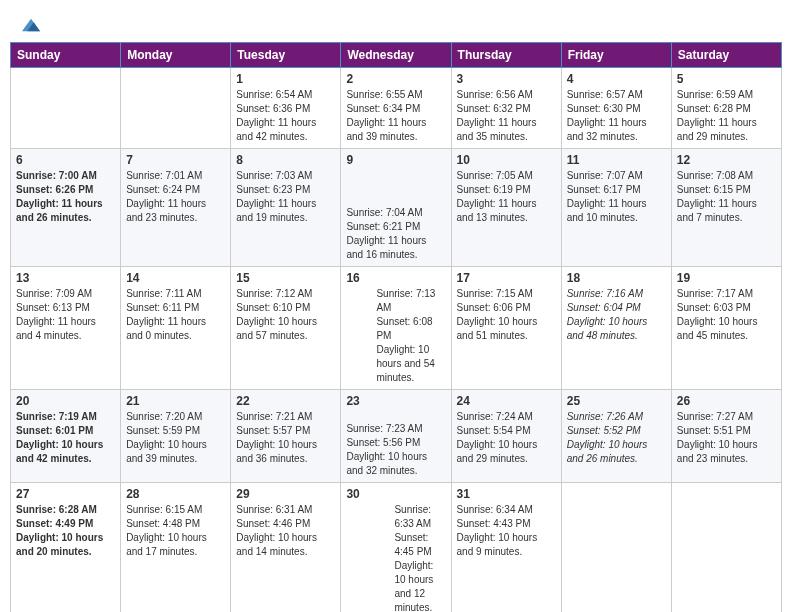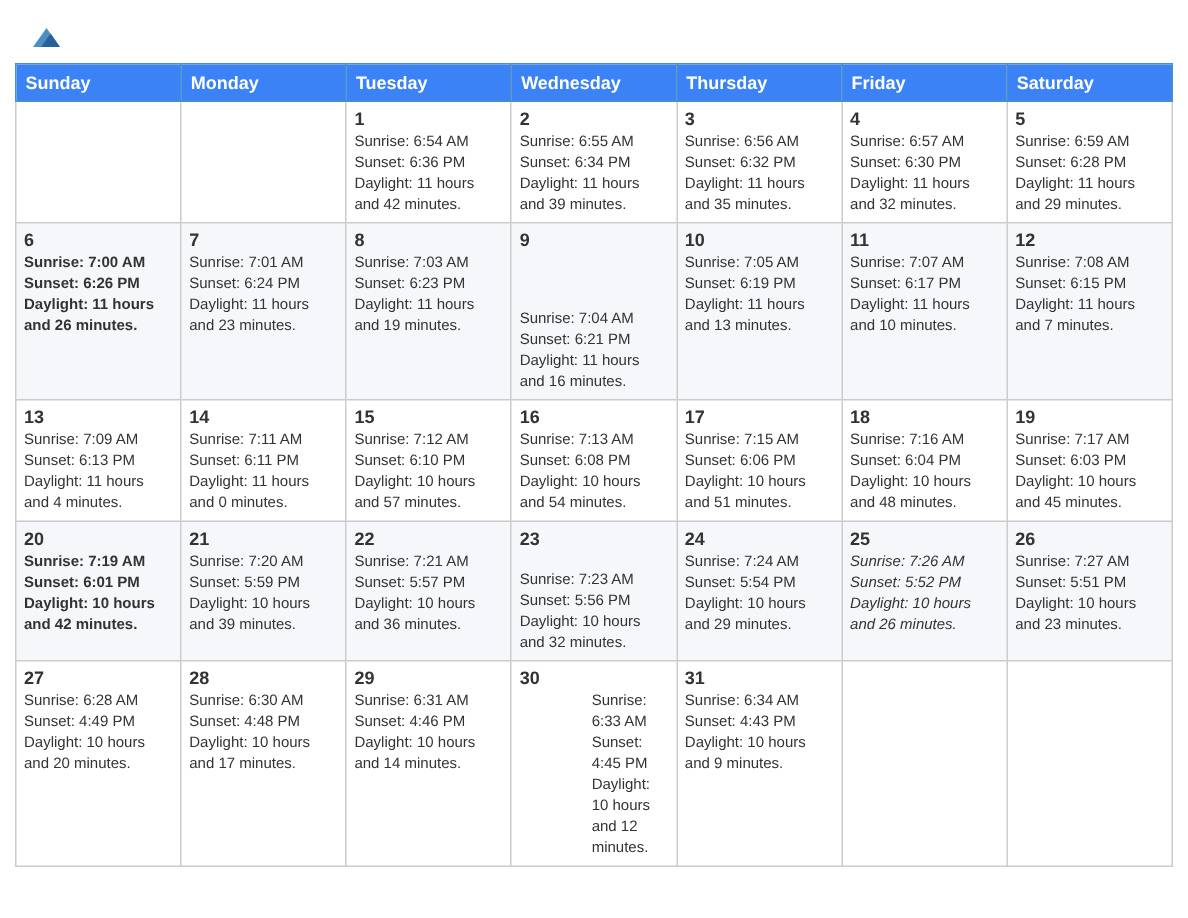--- a/index.html
+++ b/index.html
@@ -47,21 +47,21 @@
     .location {
       font-size: 14px;
       color: #555;
     }
     .calendar {
       width: 100%;
       border-collapse: collapse;
       margin-top: 6px;
     }
     .calendar th {
-      background-color: #3b82f6;
+      background-color: #701a75;
       color: #fff;
       font-size: 12px;
       font-weight: bold;
       padding: 5px 6px;
       text-align: left;
       border: 1px solid #4a90c4;
     }
     .calendar td {
       border: 1px solid #ccc;
       vertical-align: top;
@@ -229,33 +229,33 @@
 Daylight: 11 hours and 0 minutes.</div>
         </td>
         <td>
           <span class="day-number">15</span>
           <div class="day-info" style="white-space: pre-line;">Sunrise: 7:12 AM
 Sunset: 6:10 PM
 Daylight: 10 hours and 57 minutes.</div>
         </td>
         <td>
           <span class="day-number">16</span>
-          <div class="day-info" style="white-space: pre-line;">Sunrise: 7:13 AM
+          <div class="day-info" style="white-space: pre-line; margin-left: 30px;">Sunrise: 7:13 AM
 Sunset: 6:08 PM
 Daylight: 10 hours and 54 minutes.</div>
         </td>
         <td>
           <span class="day-number">17</span>
           <div class="day-info" style="white-space: pre-line;">Sunrise: 7:15 AM
 Sunset: 6:06 PM
 Daylight: 10 hours and 51 minutes.</div>
         </td>
         <td>
           <span class="day-number">18</span>
-          <div class="day-info" style="white-space: pre-line;">Sunrise: 7:16 AM
+          <div class="day-info" style="white-space: pre-line; font-style: italic;">Sunrise: 7:16 AM
 Sunset: 6:04 PM
 Daylight: 10 hours and 48 minutes.</div>
         </td>
         <td>
           <span class="day-number">19</span>
           <div class="day-info" style="white-space: pre-line;">Sunrise: 7:17 AM
 Sunset: 6:03 PM
 Daylight: 10 hours and 45 minutes.</div>
         </td>
       </tr>
@@ -299,27 +299,27 @@
         <td>
           <span class="day-number">26</span>
           <div class="day-info" style="white-space: pre-line;">Sunrise: 7:27 AM
 Sunset: 5:51 PM
 Daylight: 10 hours and 23 minutes.</div>
         </td>
       </tr>
       <tr>
         <td>
           <span class="day-number">27</span>
-          <div class="day-info" style="white-space: pre-line;">Sunrise: 6:28 AM
+          <div class="day-info" style="white-space: pre-line; font-weight: bold;">Sunrise: 6:28 AM
 Sunset: 4:49 PM
 Daylight: 10 hours and 20 minutes.</div>
         </td>
         <td>
           <span class="day-number">28</span>
-          <div class="day-info" style="white-space: pre-line;">Sunrise: 6:30 AM
+          <div class="day-info" style="white-space: pre-line;">Sunrise: 6:15 AM
 Sunset: 4:48 PM
 Daylight: 10 hours and 17 minutes.</div>
         </td>
         <td>
           <span class="day-number">29</span>
           <div class="day-info" style="white-space: pre-line;">Sunrise: 6:31 AM
 Sunset: 4:46 PM
 Daylight: 10 hours and 14 minutes.</div>
         </td>
         <td>

